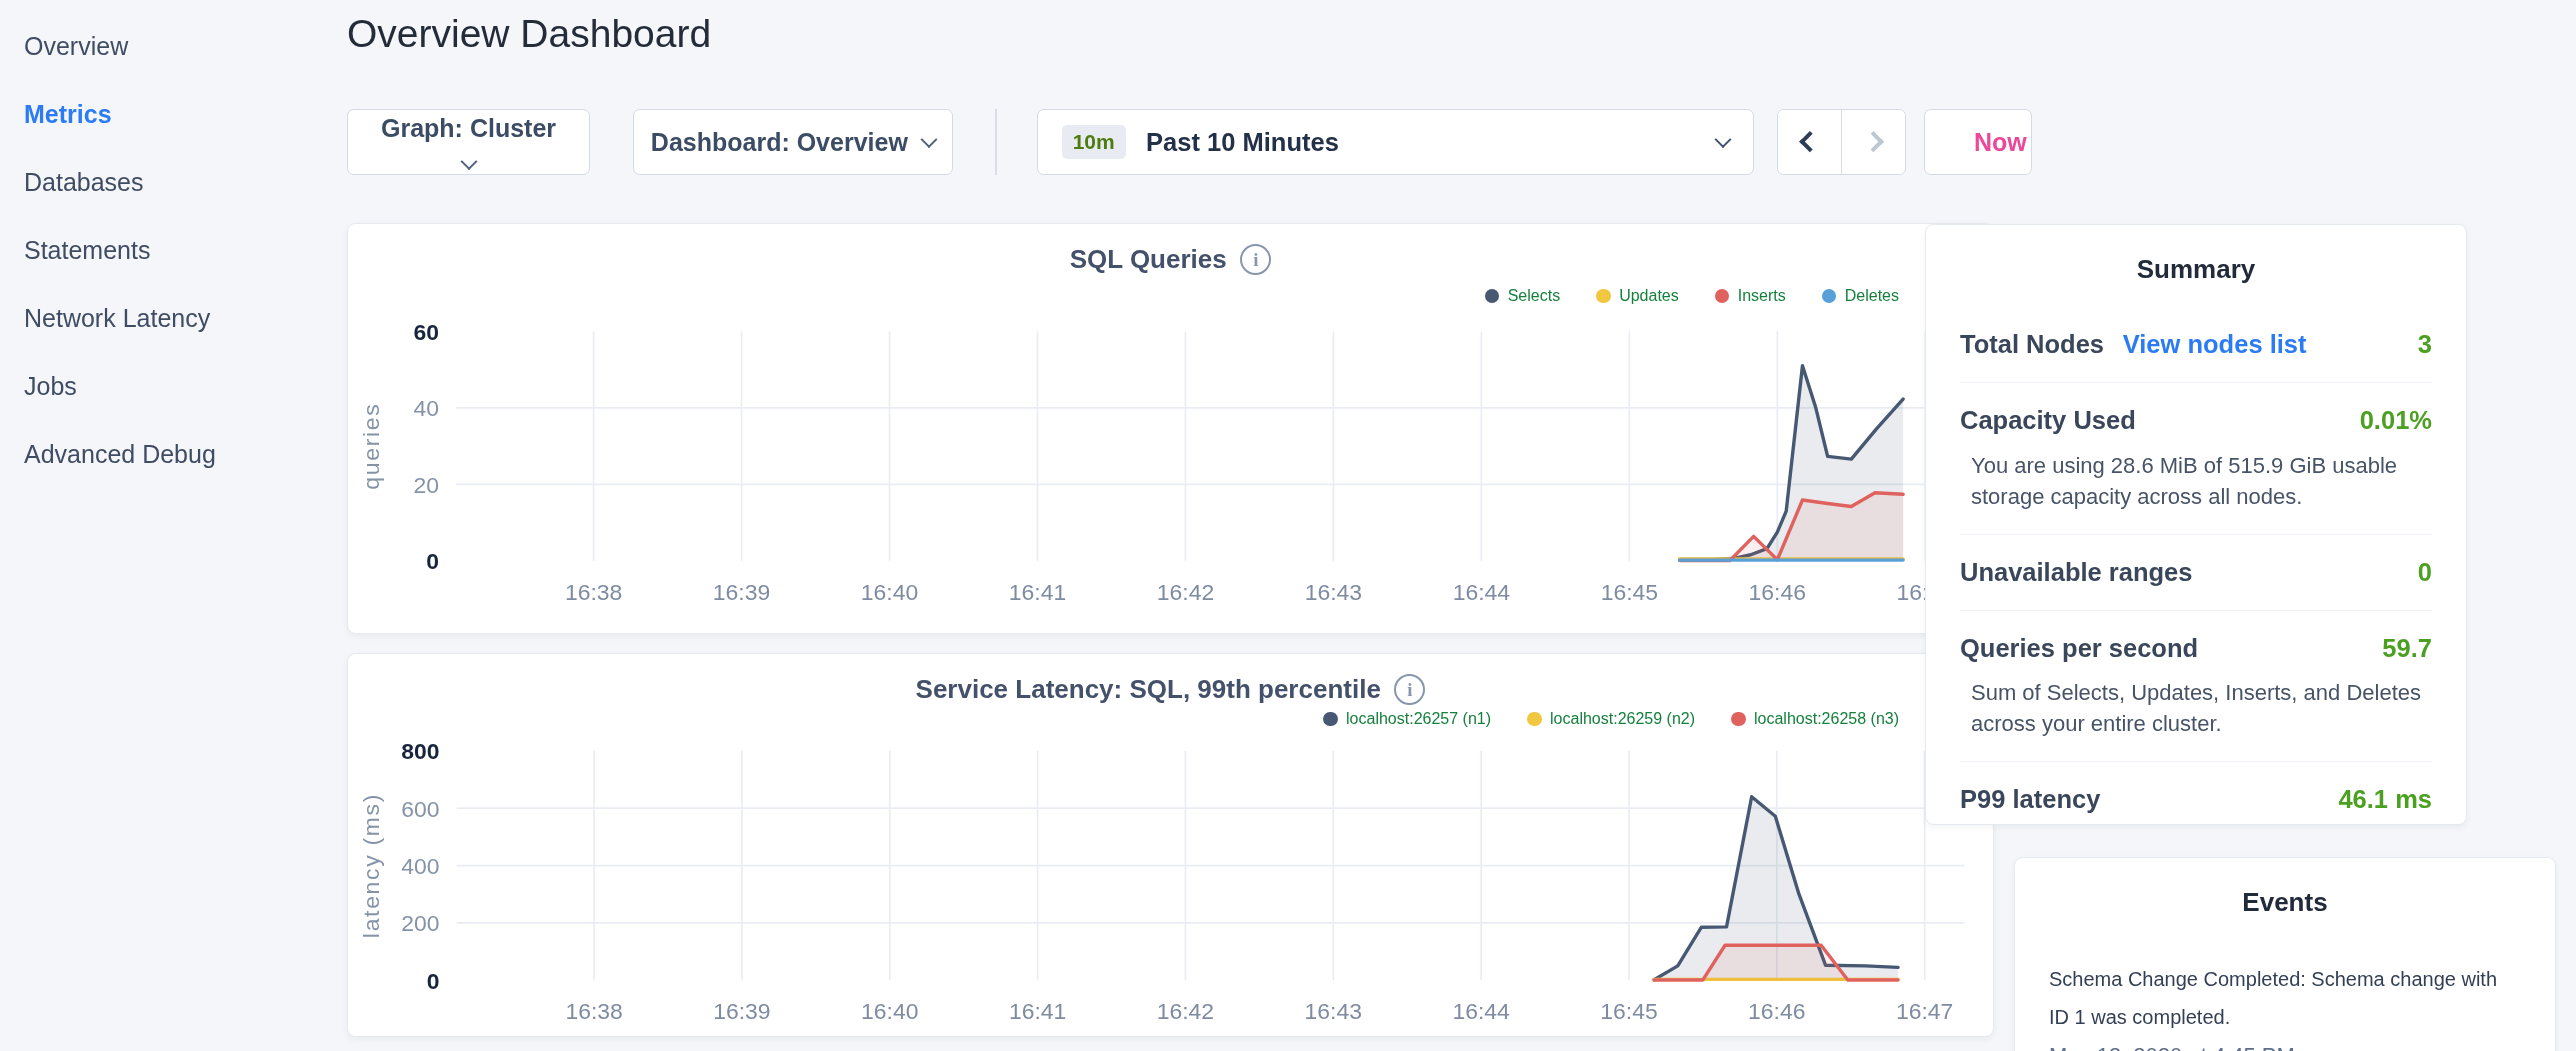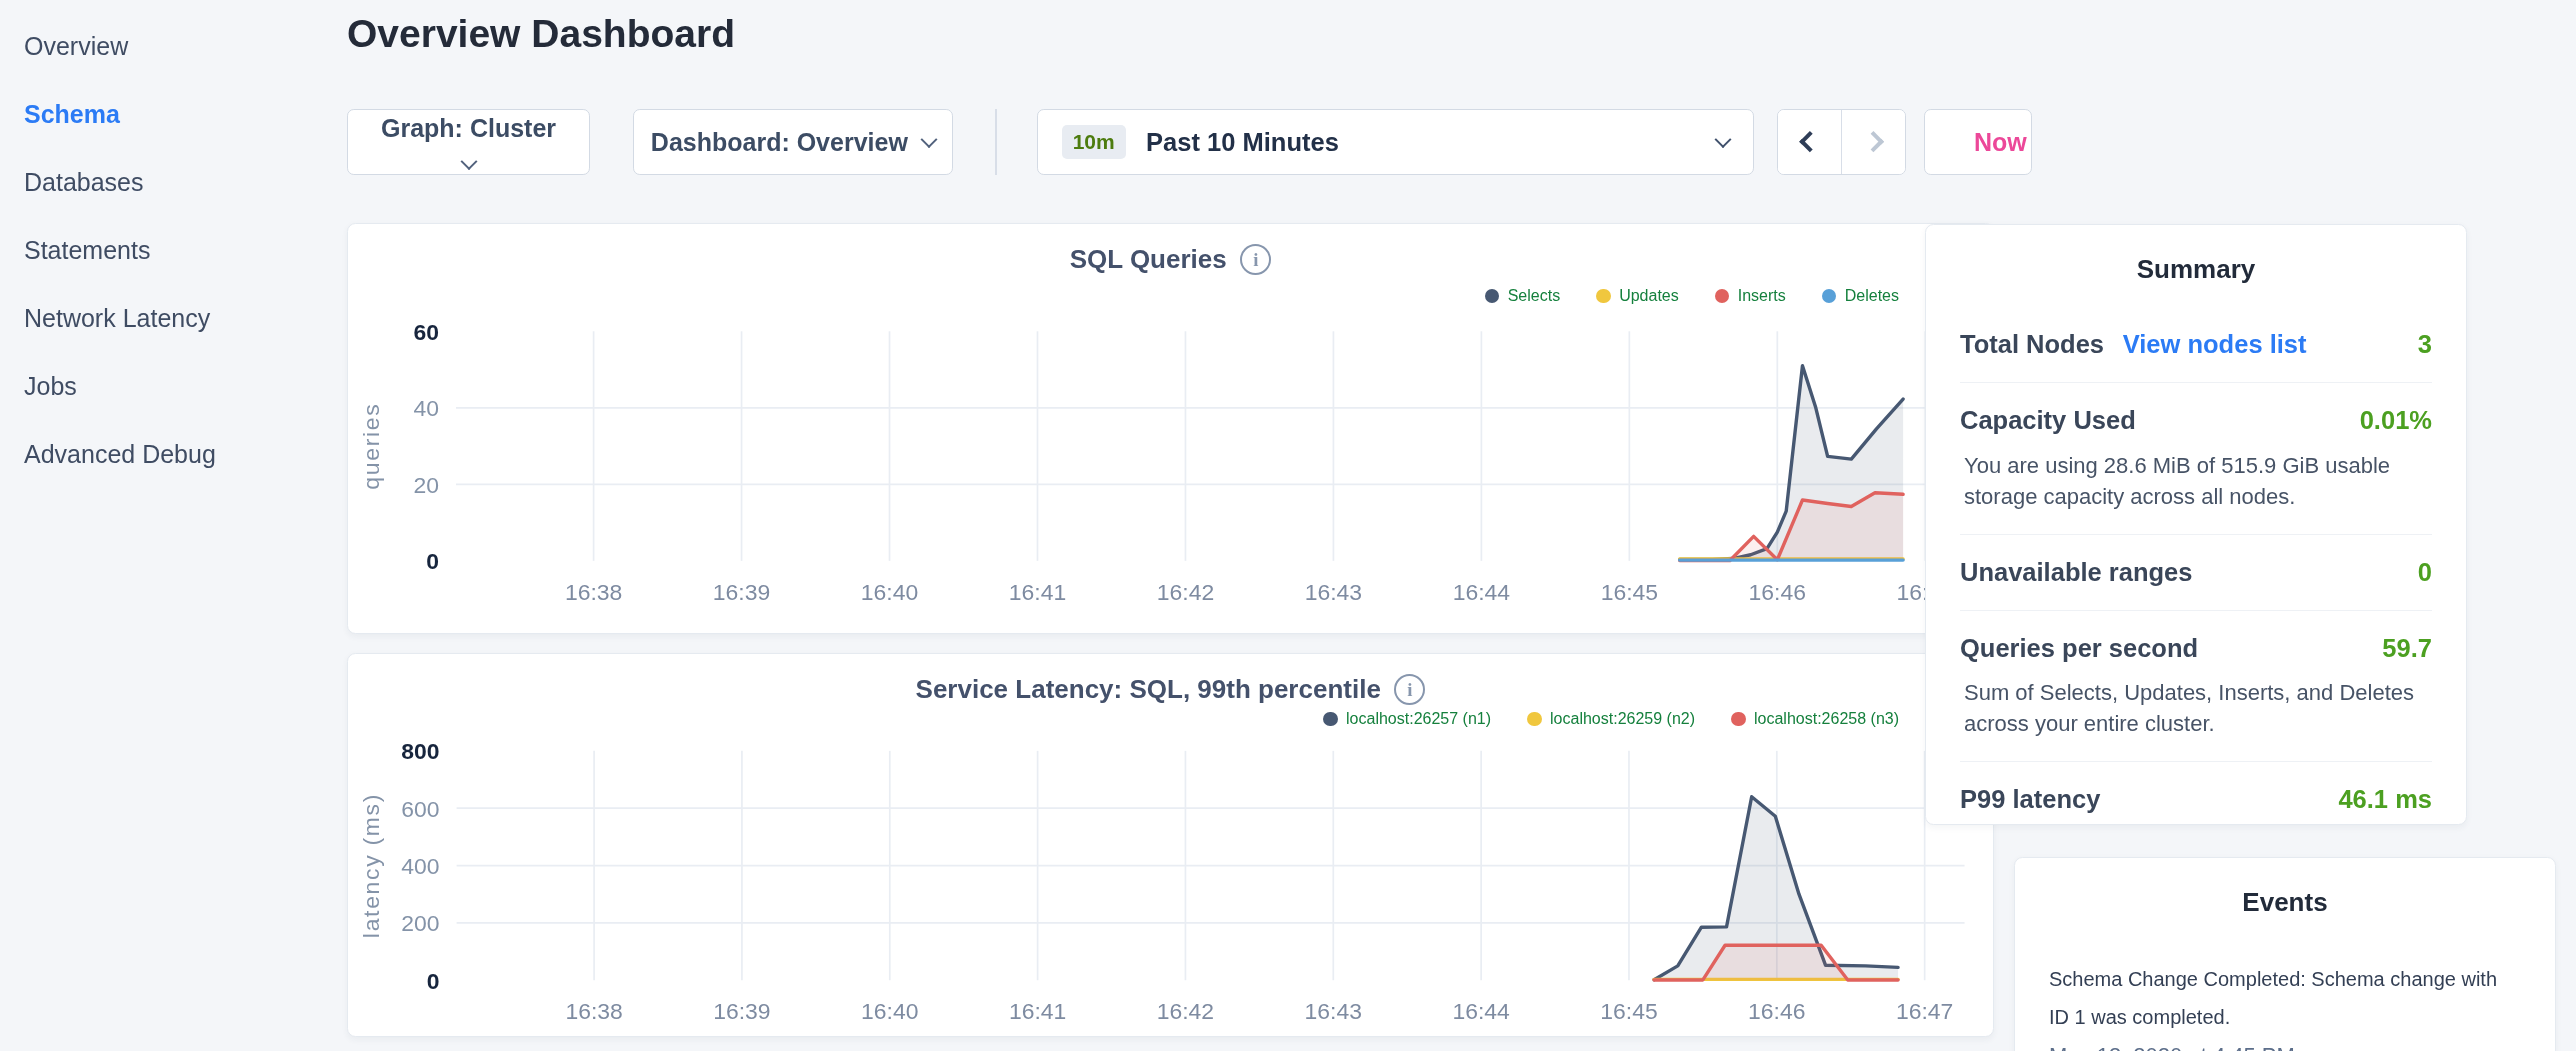--- a/index.html
+++ b/index.html
@@ -13,21 +13,21 @@
   }
   
   .sidebar { position: absolute; left: 0; top: 12px; width: 340px; }
   .nav-item {
     height: 68px; display: flex; align-items: center;
     padding-left: 24px; font-size: 25px; font-weight: 400; color: #3f4c63;
     cursor: pointer;
   }
   .nav-item.active { color: #2b7bf5; font-weight: 700; }
   
-  .page-title { position: absolute; left: 347px; top: 12px; font-size: 39px; font-weight: 700; color: #242b39; text-align: center; }
+  .page-title { position: absolute; left: 347px; top: 12px; font-size: 39px; font-weight: 400; color: #242b39; text-align: center; }
   .toolbar { position: absolute; left: 347px; top: 109px; display: flex; align-items: center; }
   .btn {
     height: 66px; background: #fff; border: 1.7px solid #d3dae4; border-radius: 6.8px;
     display: flex; align-items: center; justify-content: center; gap: 15.3px;
     font-family: inherit; font-size: 25px; font-weight: 700; color: #3c4c64; cursor: pointer;
   }
   .w-graph { width: 243px; flex-direction: column; }
   .w-dash  { width: 320px; margin-left: 43px; }
   .vdiv { width: 1.7px; height: 66px; background: #d8dee8; margin-left: 42px; }
   .timesel { width: 717px; margin-left: 40px; justify-content: flex-start; padding: 0 24px; gap: 20.4px; }
@@ -58,33 +58,33 @@
   .legend-item span:last-child { font-size: 16px; color: #15803d; }
   .plot { position: absolute; inset: 0; }
   
   .summary { left: 1925px; top: 224px; width: 542px; height: 601px; overflow: hidden; }
   .panel-title { padding: 29px 0 22px; text-align: center; font-size: 26px; font-weight: 700; color: #222b3a; }
   .panel-body { padding: 0 34px; }
   .srow { display: flex; align-items: flex-end; padding: 23px 0; }
   .slabel { font-size: 25.5px; font-weight: 700; color: #3a4659; }
   .slink { font-size: 25.5px; font-weight: 600; color: #2b7bf5; text-decoration: none; margin-left: 18.7px; cursor: pointer; }
   .sval { margin-left: auto; font-size: 25.5px; font-weight: 700; color: #4ca021; }
-  .sdesc { margin: -8.5px 4px 22px; font-size: 22px; line-height: 31px; color: #475366; }
+  .sdesc { margin: -8.5px 11px 22px; font-size: 22px; line-height: 31px; color: #475366; }
   .panel-body hr { border: none; border-top: 1.7px solid #eef1f5; }
   
   .events { left: 2014px; top: 857px; width: 542px; height: 255px; overflow: hidden; }
   .etext { margin: 20.4px 34px 0; font-size: 20px; line-height: 38px; color: #333f54; }
   .etime { margin: 6.8px 34px 0; font-size: 22px; color: #5c6e8a; }
 </style>
 </head>
 <body>
 
 <nav class="sidebar">
     <div class="nav-item">Overview</div>
-    <div class="nav-item active">Schema</div>
+    <div class="nav-item active">Metrics</div>
     <div class="nav-item">Databases</div>
     <div class="nav-item">Statements</div>
     <div class="nav-item">Network Latency</div>
     <div class="nav-item">Jobs</div>
     <div class="nav-item">Advanced Debug</div>
   </nav>
 
 <h1 class="page-title">Overview Dashboard</h1>
 
 <div class="toolbar">

